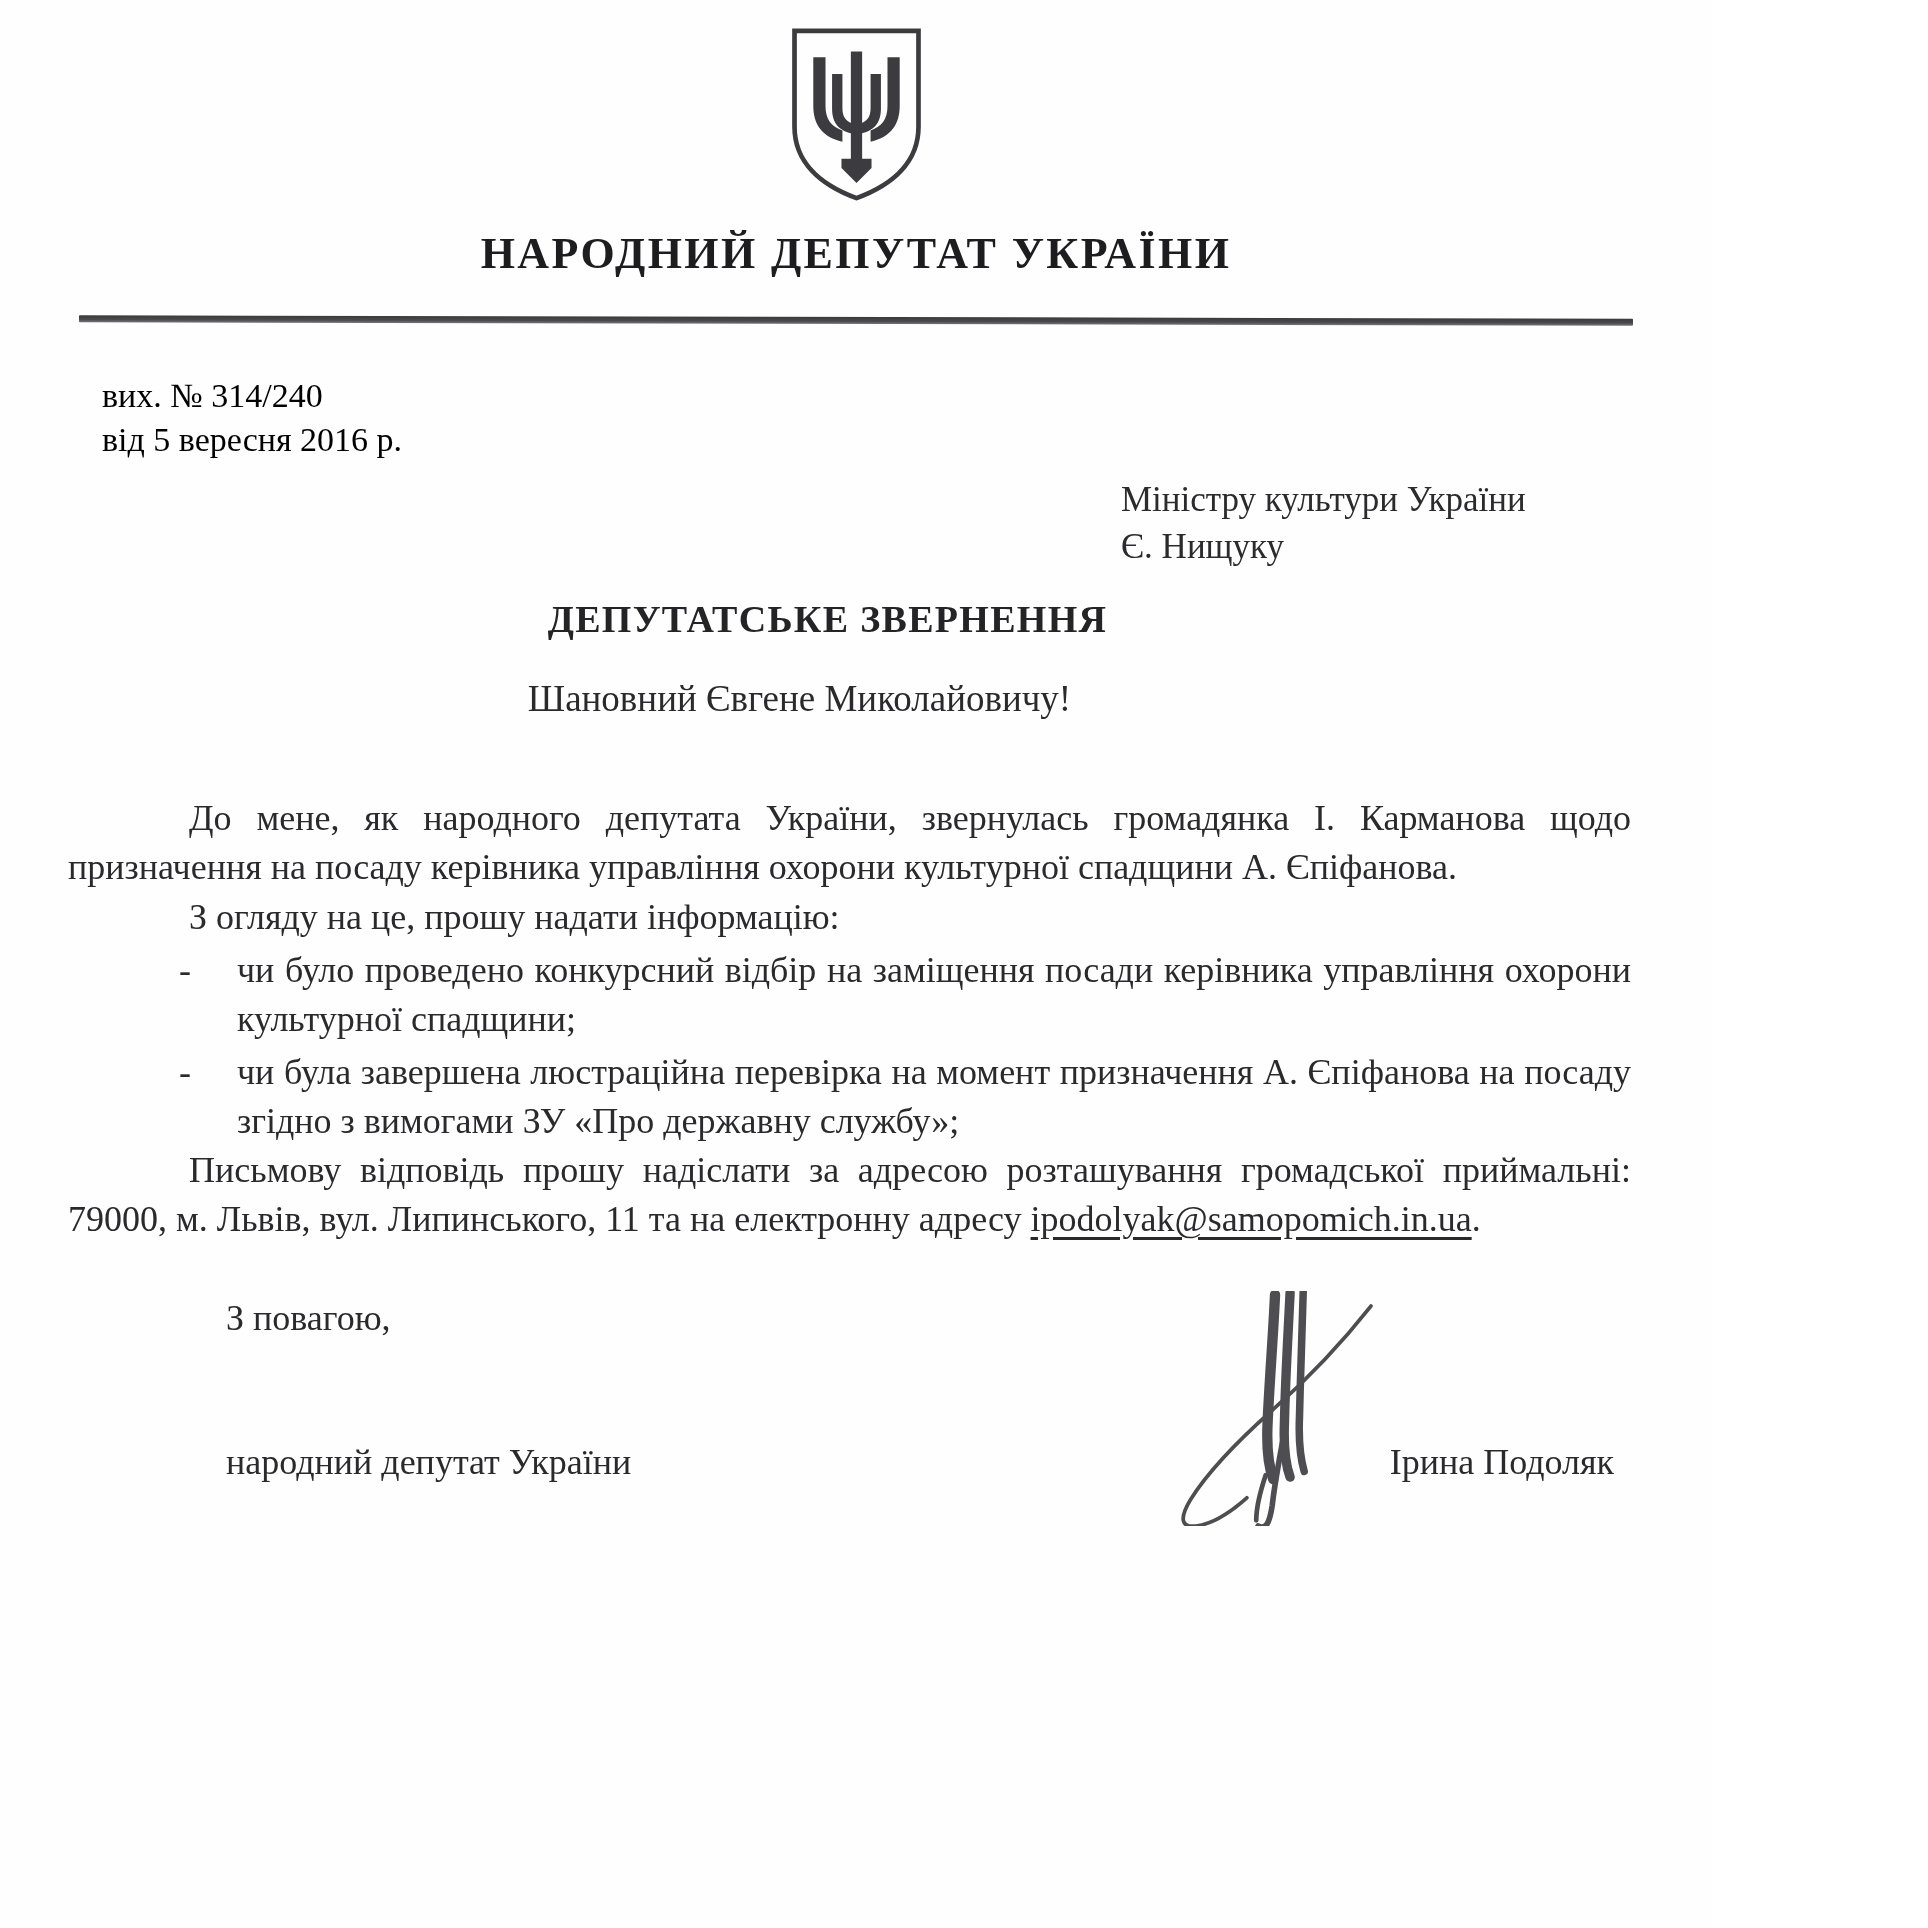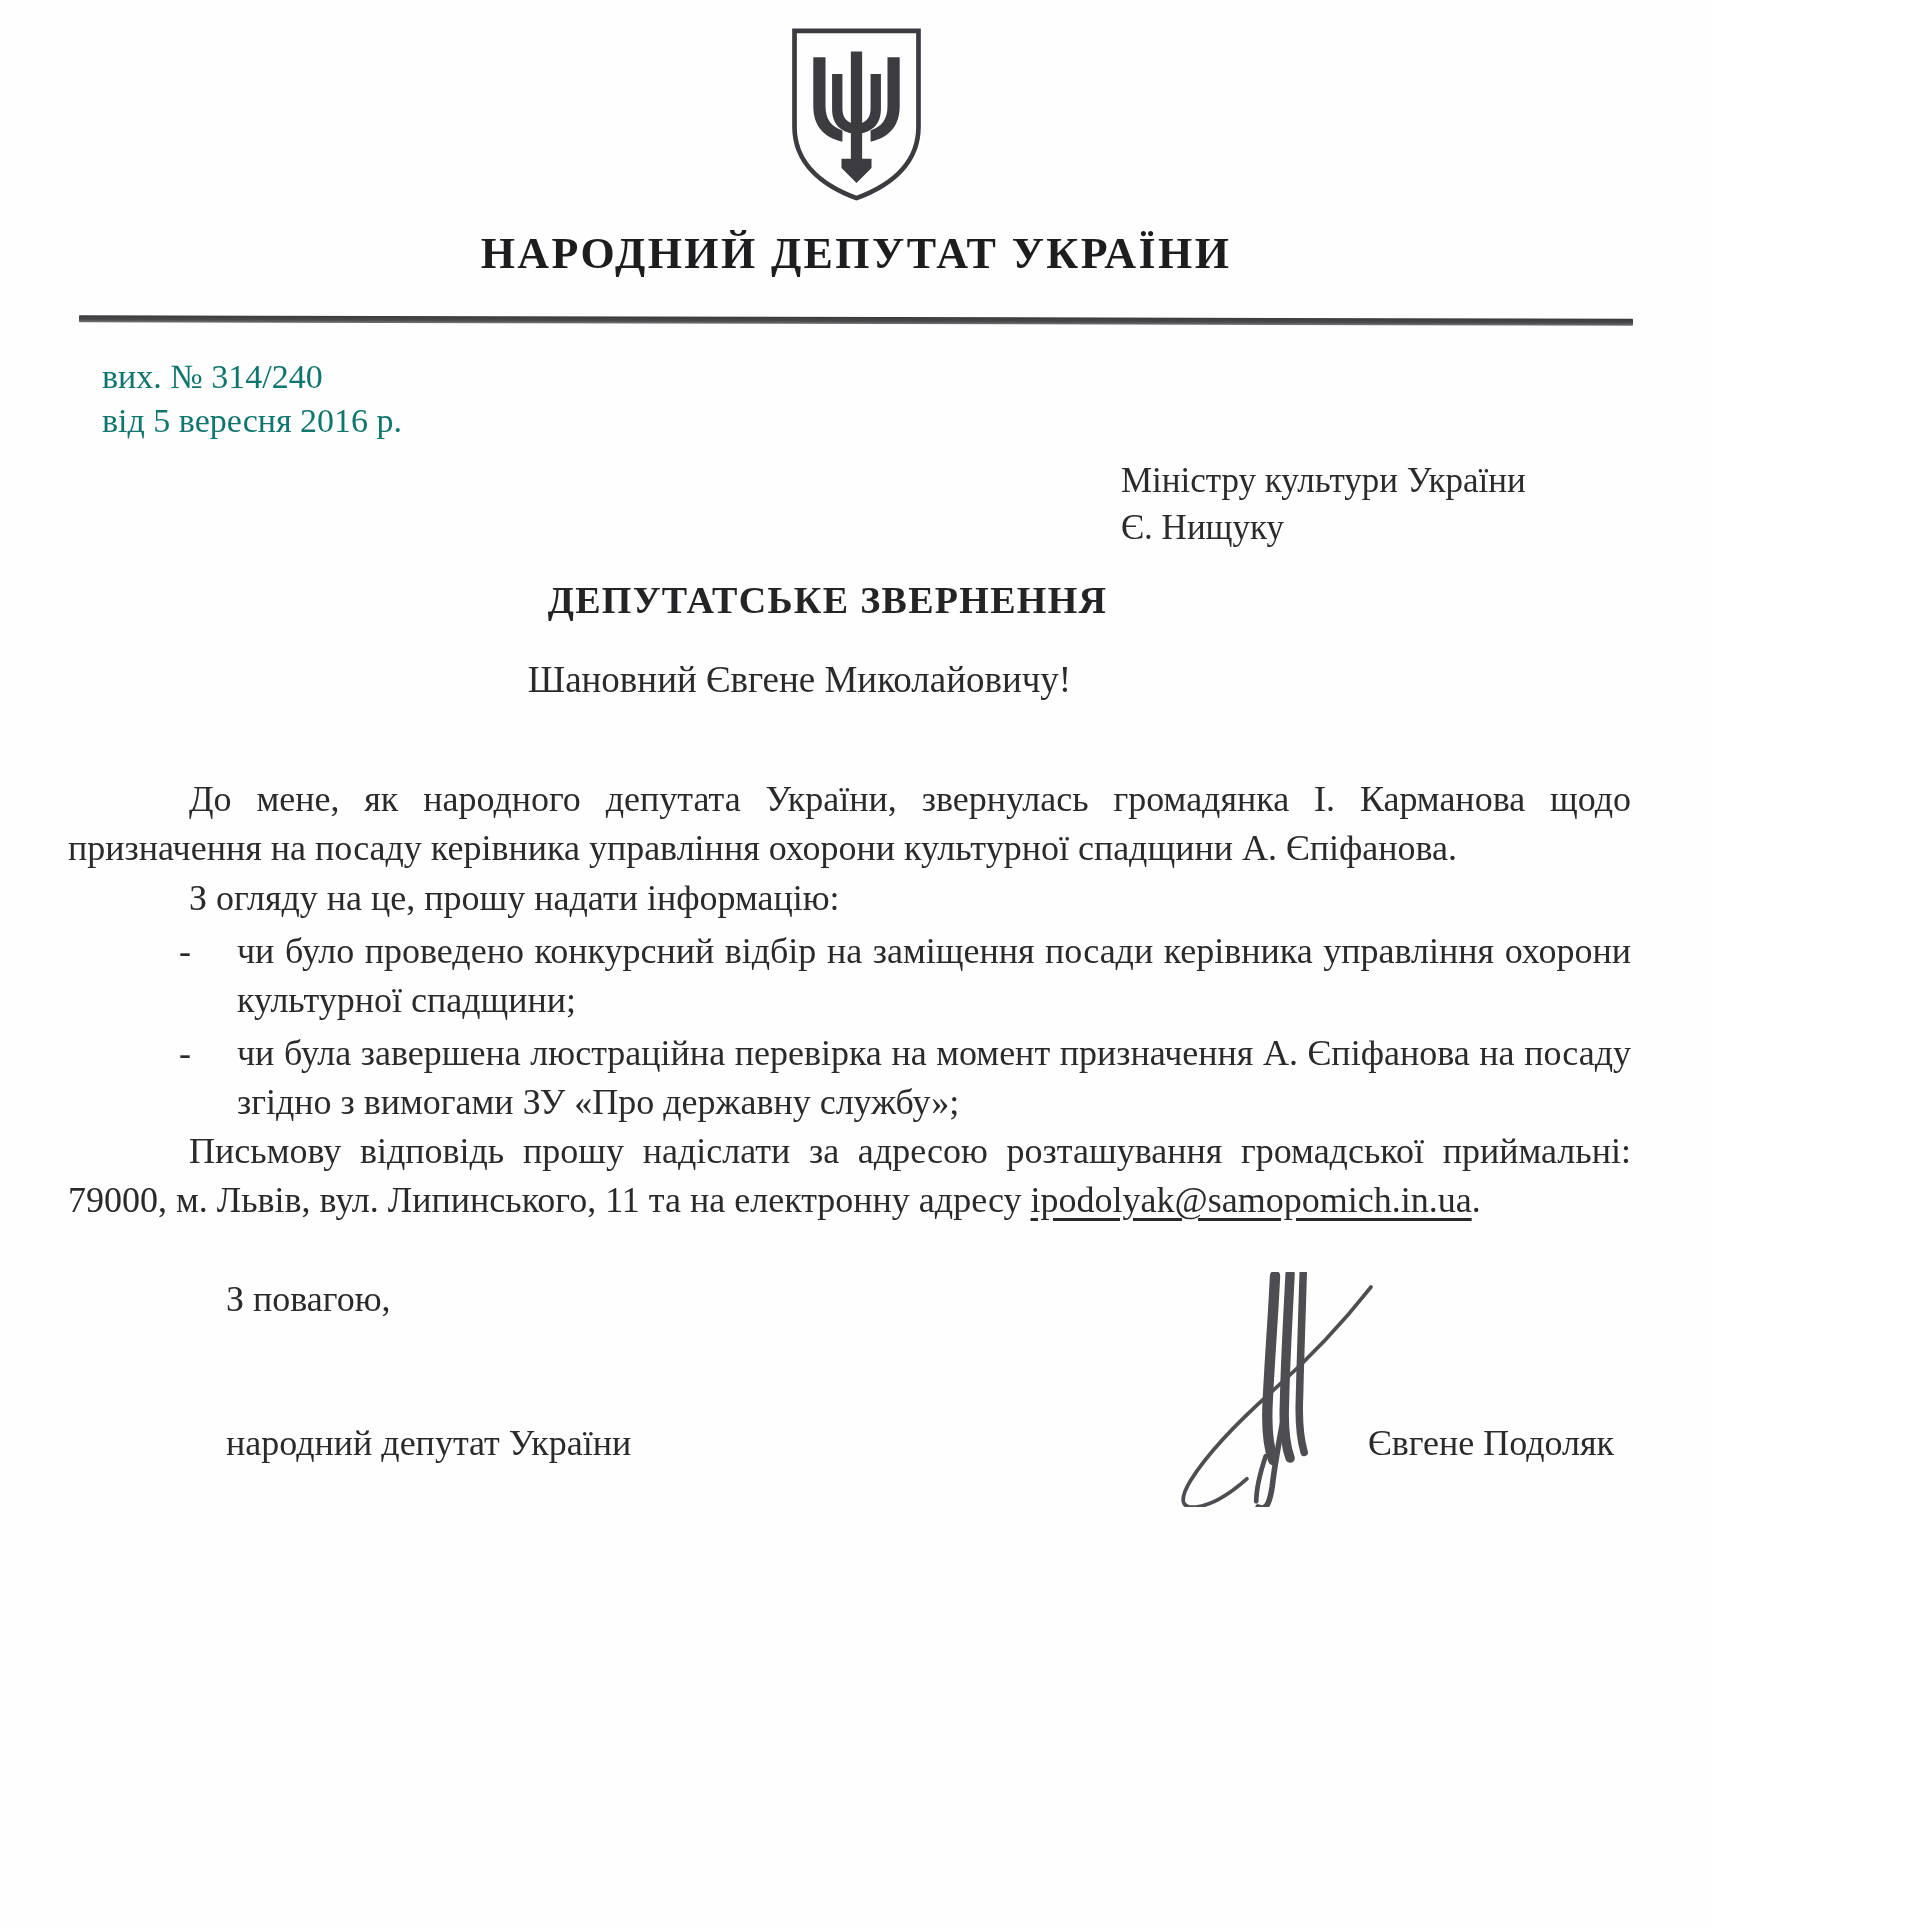--- a/index.html
+++ b/index.html
@@ -46,25 +46,25 @@
   .rule {
     margin: 38px 79px 0 79px;
     height: 6.6px;
     background: linear-gradient(to bottom, #3a3a3d 0%, #4a4a4d 60%, #76767a 100%);
     border-radius: 0.9px;
     transform: rotate(0.13deg);
   }
 
   
   .meta {
-    margin-top: 31px;
+    margin-top: 50px;
     padding-left: 102px;
     font-size: 34px;
     line-height: 1.32;
-    color: #0f766e;
+    color: #000000;
   }
   .meta div { white-space: nowrap; }
 
   
   .addressee {
     margin-top: 14px;
     padding-left: 1121px;
     font-size: 35px;
     line-height: 1.34;
     color: #2b2b2e;
@@ -214,21 +214,21 @@
     </ul>
 
     <p class="para"><span>Письмову відповідь прошу надіслати за адресою розташування громадської приймальні: 79000, м. Львів, вул. Липинського, 11 та на електронну адресу </span><span class="email-link">ipodolyak@samopomich.in.ua</span><span>.</span></p>
   </section>
 
   <section class="sign-block">
     <div class="regards">З повагою,</div>
 
     <div class="sign-row">
       <div class="sign-role">народний депутат України</div>
-      <div class="sign-name">Євгене Подоляк</div>
+      <div class="sign-name">Ірина Подоляк</div>
     </div>
 
     <svg class="signature-mark" viewBox="0 0 300 250" aria-hidden="true">
       <g fill="none" stroke="#4d4d52" stroke-linecap="round">
         <path d="M166 4 C164 48 160 96 158 142 C157 166 159 186 164 200" stroke-width="11"></path>
         <path d="M182 2 C180 44 177 92 176 140 C175 164 177 184 182 198" stroke-width="10"></path>
         <path d="M196 0 C195 40 193 88 192 134 C191 158 193 178 197 192" stroke-width="8"></path>
         <path d="M176 150 C171 176 166 202 163 228 C160 248 156 254 148 250" stroke-width="6"></path>
         <path d="M268 16 C238 54 200 94 164 126 C128 158 96 190 76 222 C64 242 66 252 82 250 C98 248 118 236 136 220" stroke-width="4"></path>
         <path d="M156 196 C150 214 146 230 146 244" stroke-width="5"></path>

